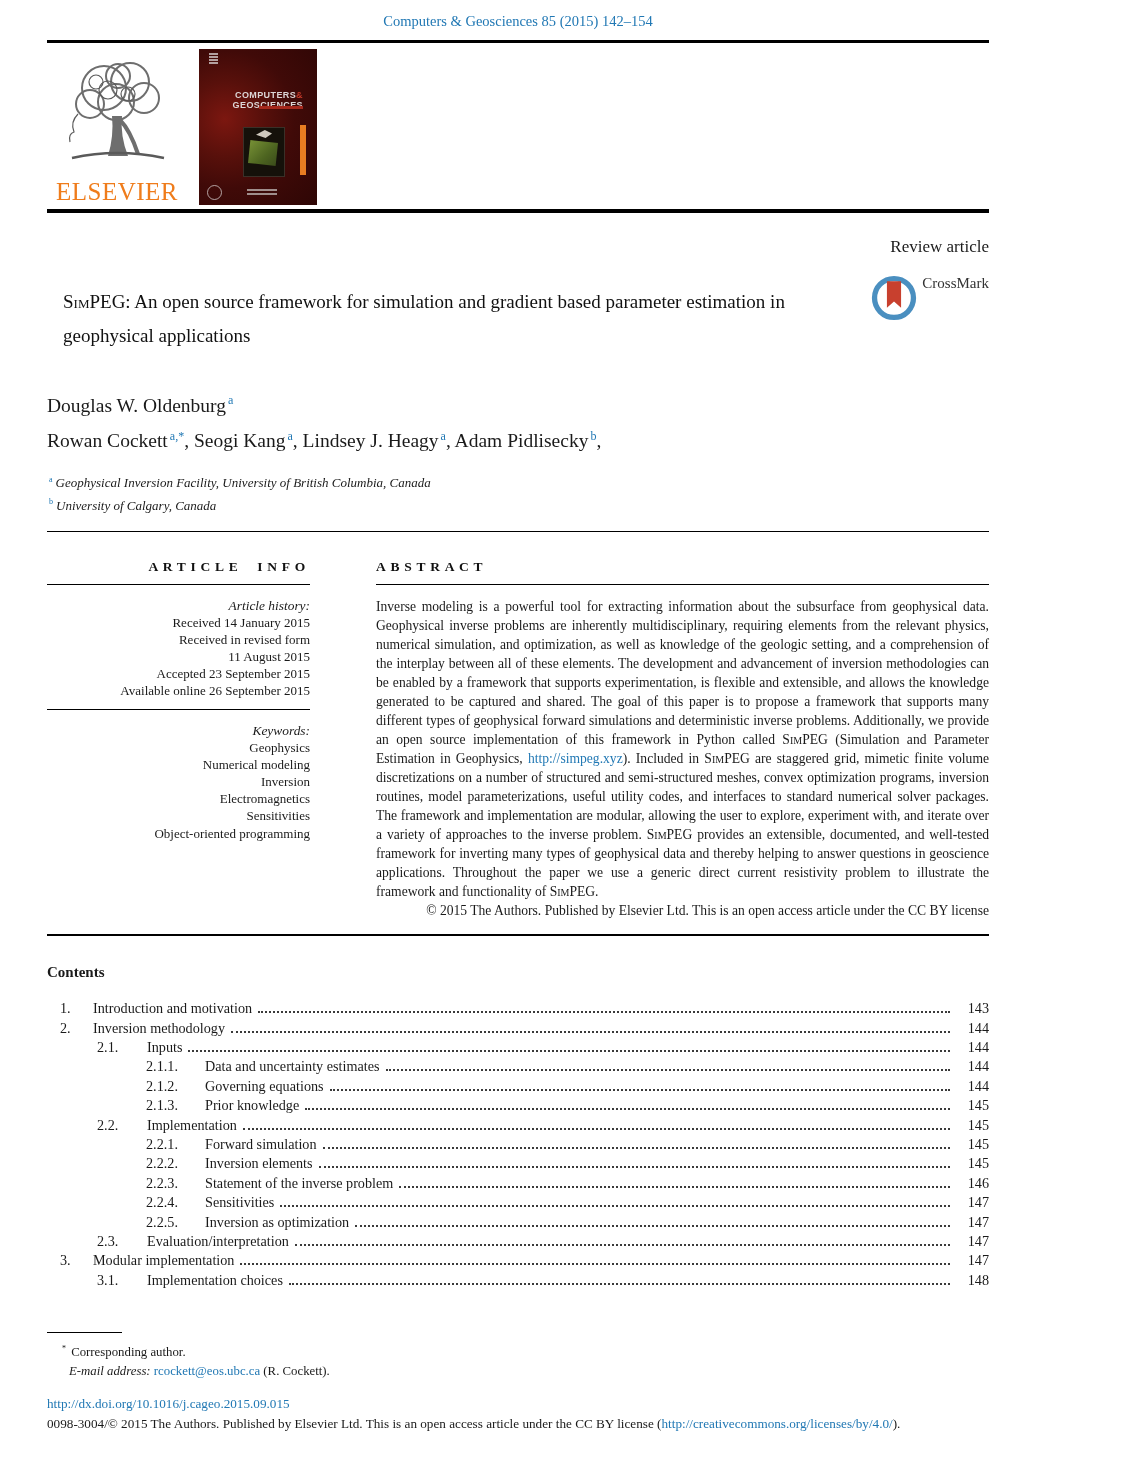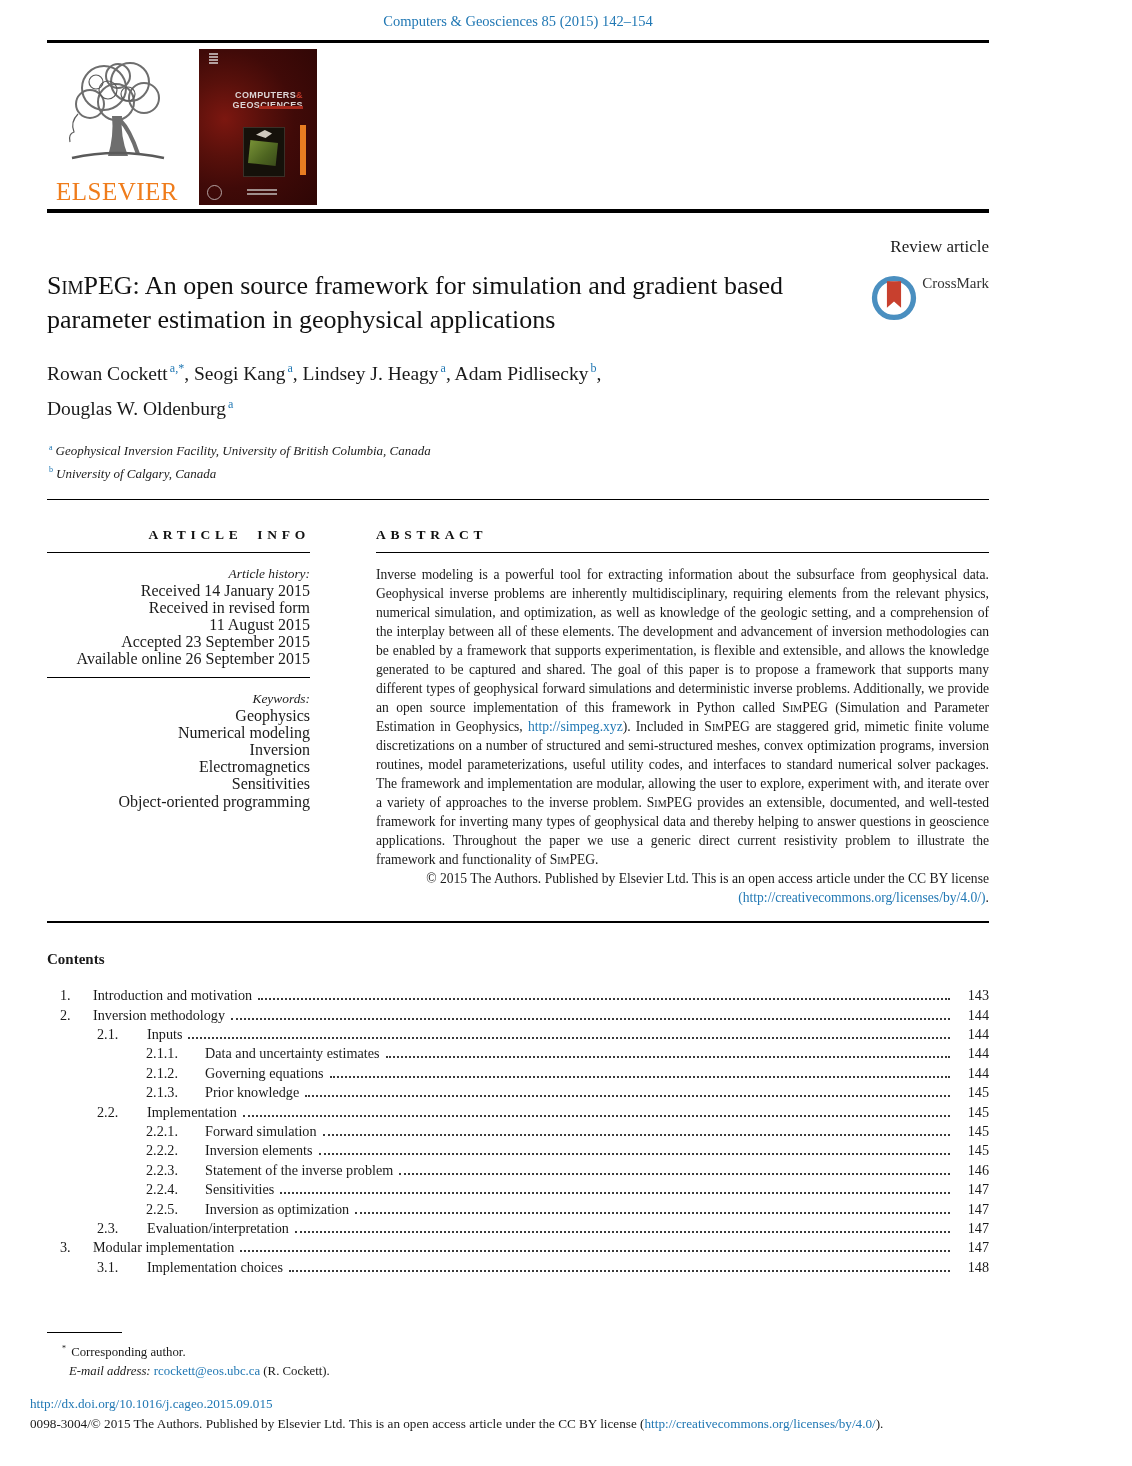--- a/index.html
+++ b/index.html
@@ -40,39 +40,39 @@
   .cv-thumb .plane{position:absolute;left:12px;top:2px;width:16px;height:8px;background:#cfc9bd;
     clip-path:polygon(0 60%,55% 0,100% 45%,60% 100%);}
   .cv-bar{position:absolute;left:101px;top:76px;width:6px;height:50px;background:#e87d22;}
   .cv-ed{position:absolute;left:48px;top:140px;}
   .cv-ed span{display:block;height:2px;width:30px;background:#b9b0ae;margin-bottom:2px;opacity:.8;}
   .cv-emblem{position:absolute;left:8px;bottom:5px;width:13px;height:13px;border:1.5px solid #cfc6c6;border-radius:50%;opacity:.8;}
 
   
   .review{margin-top:24px;font-size:17px;text-align:right;}
   .title-row{margin-top:12px;display:flex;justify-content:space-between;align-items:flex-start;}
-  .title{font-size:26px;line-height:34px;font-weight:normal;margin:0;max-width:900px;color:#111;}
+  .title{font-size:19px;line-height:34px;font-weight:normal;margin:16px;max-width:900px;color:#111;}
   .sc{font-variant:small-caps;}
   .crossmark{display:flex;margin-top:6px;flex:none;}
   .crossmark-label{font-size:15px;color:#333;margin-left:5px;}
   .authors{margin-top:16px;font-size:19.5px;line-height:30px;}
   sup{font-size:.62em;color:#2178b4;margin-left:2px;}
   .affils{margin-top:14px;font-size:13px;line-height:19px;}
   .affils .it{font-style:italic;margin-left:3px;}
   .rule-c{margin-top:16px;height:1px;}
 
   
   .cols{display:flex;}
   .col-info{width:263px;flex:none;text-align:right;}
   .col-abs{flex:1;margin-left:66px;}
   .col-head{margin-top:27px;font-size:13.5px;font-weight:bold;letter-spacing:.35em;word-spacing:.5em;color:#111;}
   .head-rule{margin-top:9px;height:1px;}
   .it{font-style:italic;}
   .info-label{margin-top:13px;font-size:13.4px;font-style:italic;}
-  .info-line{font-size:16px;line-height:17.2px;}
+  .info-line{font-size:13px;line-height:17.2px;}
   .info-rule{margin-top:9px;height:1px;}
   .abs-text{margin-top:12px;font-size:13.6px;line-height:19px;text-align:justify;margin-bottom:0;}
   .abs-copy{font-size:13.6px;line-height:19px;text-align:right;}
   .rule-mid{margin-top:14px;height:2.5px;}
 
   
   .contents-h{margin-top:28px;font-size:15px;font-weight:bold;}
   .toc{margin-top:18px;}
   .toc-row{display:flex;align-items:baseline;font-size:14.2px;line-height:19.4px;}
   .tnum{flex:none;}
@@ -82,21 +82,21 @@
   .tlabel{flex:none;}
   .tdots{flex:1;border-bottom:2px dotted #3a3a3a;margin:0 3px 3px 6px;}
   .tpage{flex:none;width:36px;text-align:right;}
 
   
   .footnote{position:absolute;left:47px;right:47px;top:1332px;font-size:12.8px;line-height:19px;}
   .fn-rule{width:75px;height:1px;background:#000;margin-bottom:6px;}
   .fn-line{margin-left:13px;}
   .fn-line sup{color:#111;margin-right:2px;}
   .fn-email{margin-left:22px;}
-  .bottom{position:absolute;left:30px;right:47px;top:1394px;font-size:13.2px;line-height:20px;}
+  .bottom{position:absolute;left:47px;right:47px;top:1394px;font-size:13.2px;line-height:20px;}
 </style>
 </head>
 <body>
 
 <div class="page">
 
   <div class="citation">Computers &amp; Geosciences 85 (2015) 142–154</div>
   <div class="rule rule-a"></div>
 
   <div class="header-row">
@@ -163,27 +163,27 @@
           <circle cx="26" cy="26" r="22" fill="#fff" stroke="#4a8fc0" stroke-width="6"></circle>
           <path d="M18 7 h16 v30 l-8 -7 -8 7 z" fill="#c8402e"></path>
         </svg>
       </span>
       <span class="crossmark-label">CrossMark</span>
     </div>
   </div>
 
   <div class="authors">
     <div class="authors-line">
+      <span><span>Douglas W. Oldenburg</span><sup>a</sup></span>
+    </div>
+    <div class="authors-line">
       <span><span>Rowan Cockett</span><sup>a,*</sup><span>, </span></span>
       <span><span>Seogi Kang</span><sup>a</sup><span>, </span></span>
       <span><span>Lindsey J. Heagy</span><sup>a</sup><span>, </span></span>
       <span><span>Adam Pidlisecky</span><sup>b</sup><span>,</span></span>
-    </div>
-    <div class="authors-line">
-      <span><span>Douglas W. Oldenburg</span><sup>a</sup></span>
     </div>
   </div>
 
   <div class="affils">
     <div><sup>a</sup><span class="it">Geophysical Inversion Facility, University of British Columbia, Canada</span></div>
     <div><sup>b</sup><span class="it">University of Calgary, Canada</span></div>
   </div>
 
   <div class="rule rule-c"></div>
 
@@ -205,21 +205,20 @@
       <div class="info-line">Electromagnetics</div>
       <div class="info-line">Sensitivities</div>
       <div class="info-line">Object-oriented programming</div>
     </div>
 
     <div class="col-abs">
       <div class="col-head">ABSTRACT</div>
       <div class="rule head-rule"></div>
       <p class="abs-text"><span>Inverse modeling is a powerful tool for extracting information about the subsurface from geophysical data. Geophysical inverse problems are inherently multidisciplinary, requiring elements from the relevant physics, numerical simulation, and optimization, as well as knowledge of the geologic setting, and a comprehension of the interplay between all of these elements. The development and advancement of inversion methodologies can be enabled by a framework that supports experimentation, is flexible and extensible, and allows the knowledge generated to be captured and shared. The goal of this paper is to propose a framework that supports many different types of geophysical forward simulations and deterministic inverse problems. Additionally, we provide an open source implementation of this framework in Python called </span><span class="sc">SimPEG</span><span> (Simulation and Parameter Estimation in Geophysics, </span><span class="link">http://simpeg.xyz</span><span>). Included in </span><span class="sc">SimPEG</span><span> are staggered grid, mimetic finite volume discretizations on a number of structured and semi-structured meshes, convex optimization programs, inversion routines, model parameterizations, useful utility codes, and interfaces to standard numerical solver packages. The framework and implementation are modular, allowing the user to explore, experiment with, and iterate over a variety of approaches to the inverse problem. </span><span class="sc">SimPEG</span><span> provides an extensible, documented, and well-tested framework for inverting many types of geophysical data and thereby helping to answer questions in geoscience applications. Throughout the paper we use a generic direct current resistivity problem to illustrate the framework and functionality of </span><span class="sc">SimPEG</span><span>.</span></p>
       <div class="abs-copy">© 2015 The Authors. Published by Elsevier Ltd. This is an open access article under the CC BY license</div>
-      <div class="abs-copy"><span class="link">(http://creativecommons.org/licenses/by/4.0/)</span><span>.</span></div>
     </div>
   </div>
 
   <div class="rule rule-mid"></div>
 
   <div class="contents-h">Contents</div>
 
   <div class="toc">
     <div class="toc-row l1">
         <span class="tnum">1.</span>

